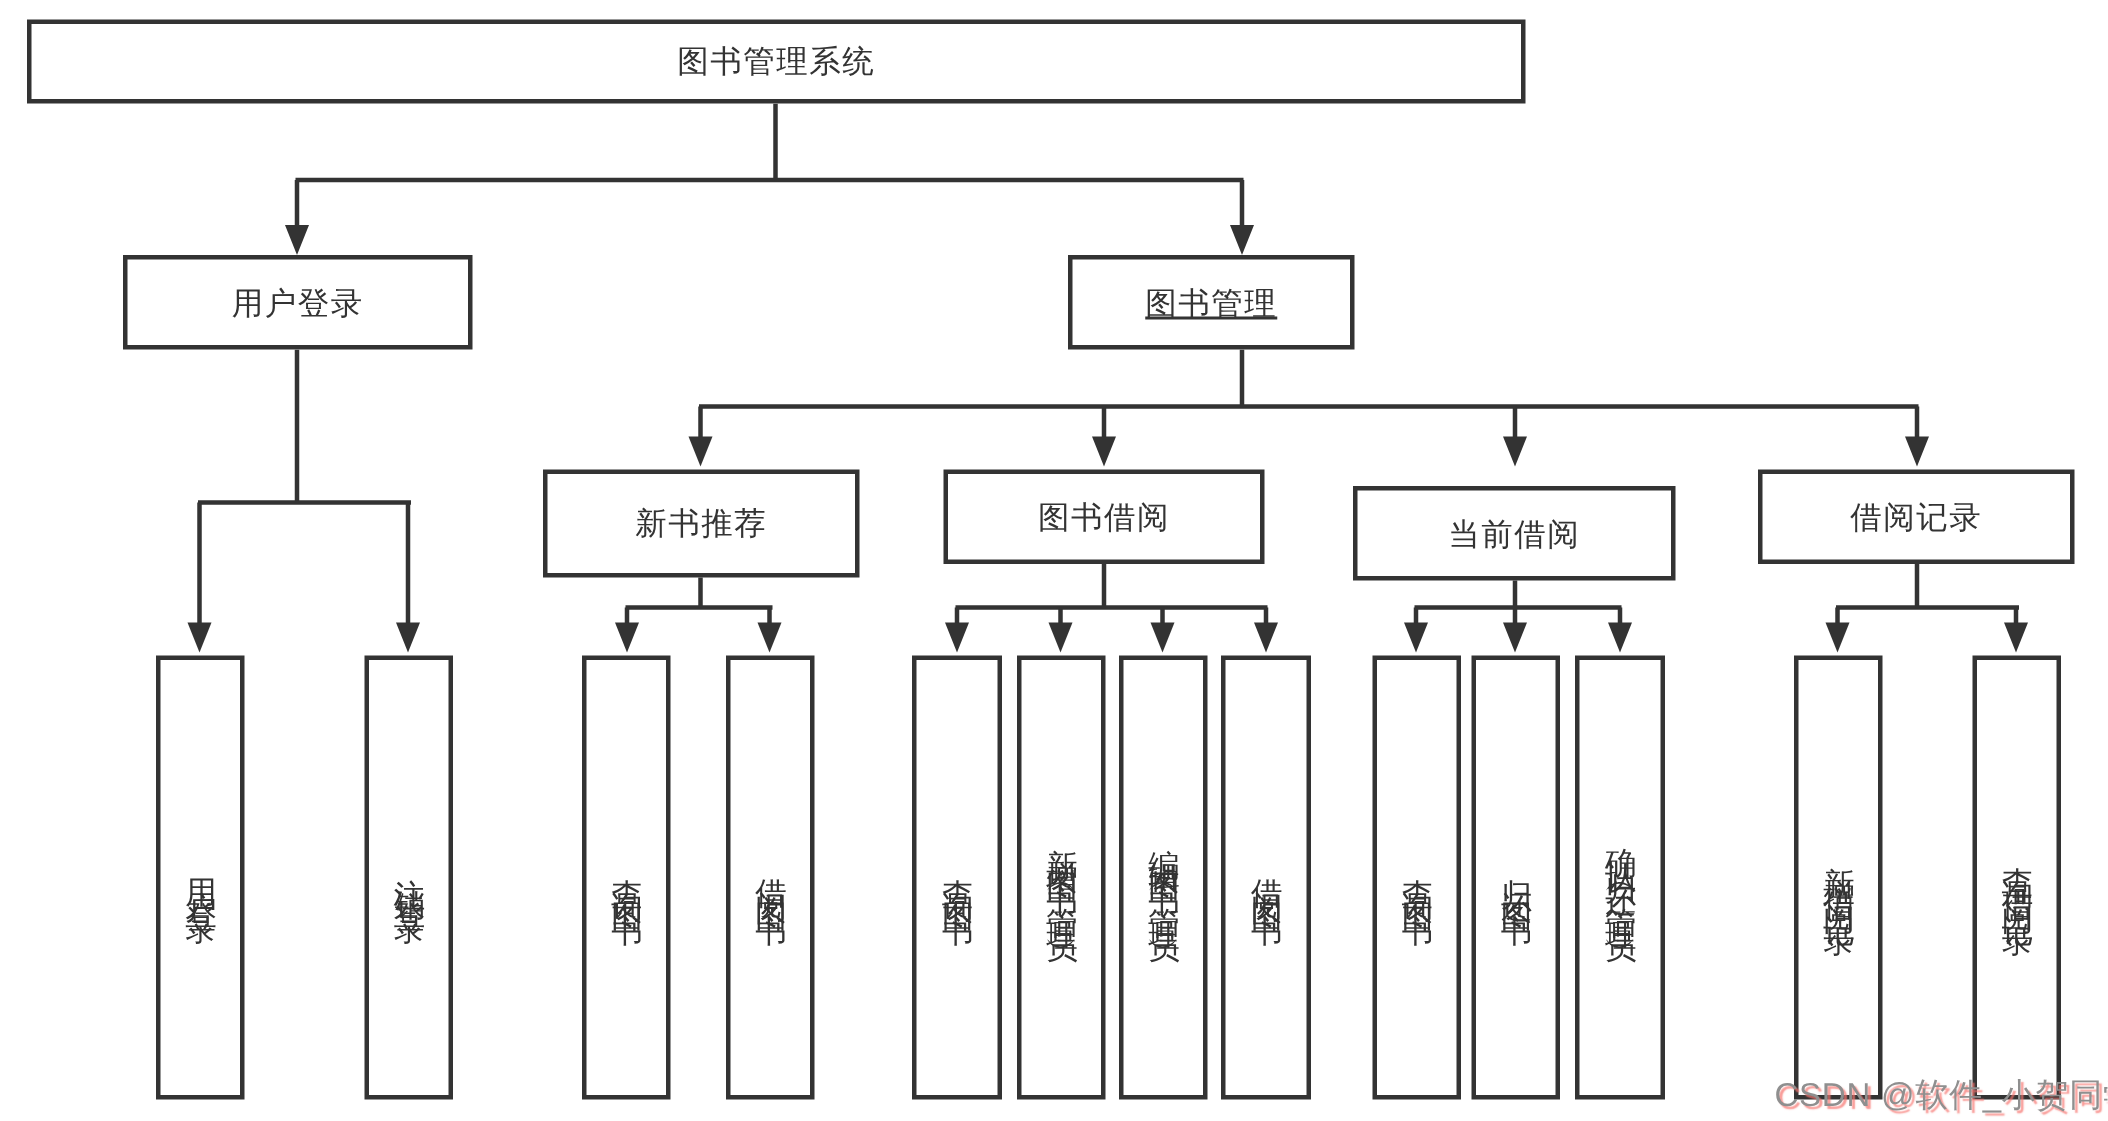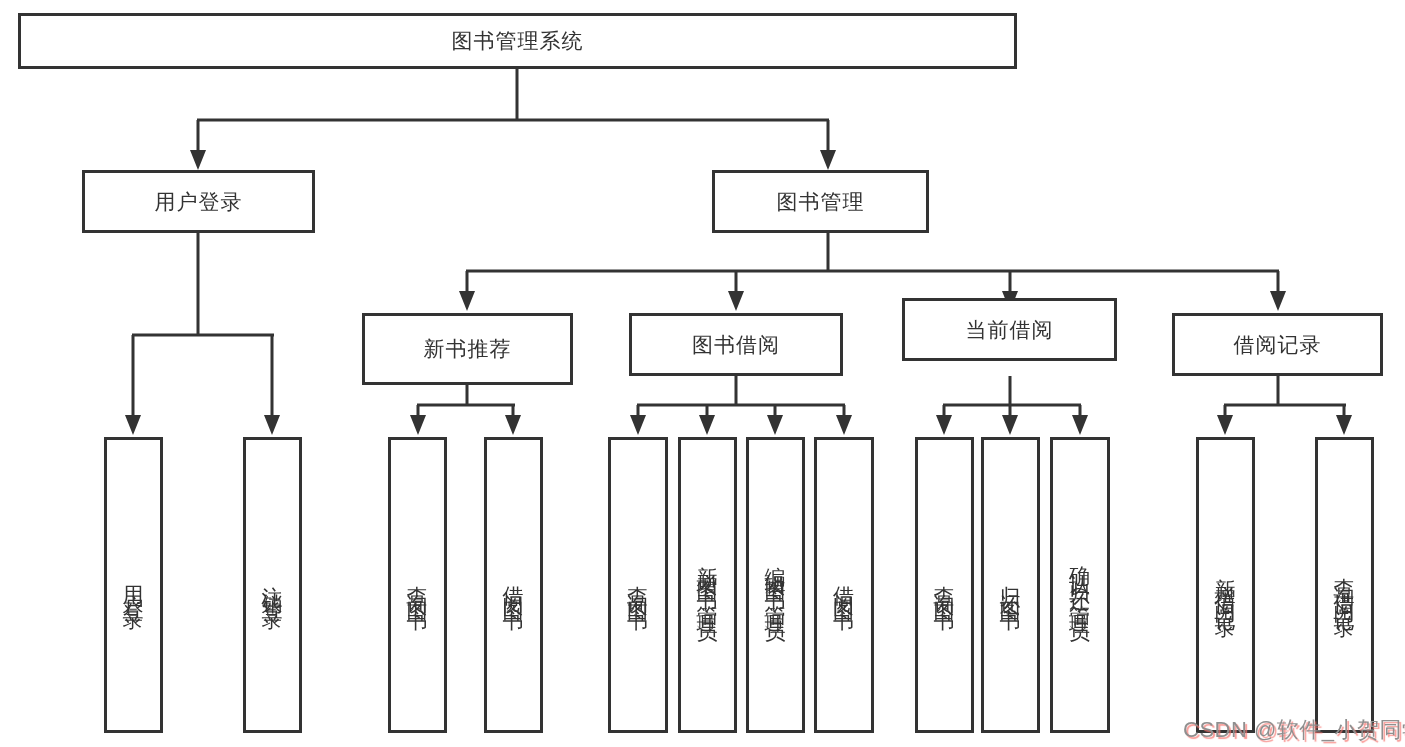--- a/index.html
+++ b/index.html
@@ -110,31 +110,31 @@
     </g>
   </svg>
 
   <div class="hbox" style="left:18px;top:13px;width:999px;height:56px;">
     <span>图书管理系统</span>
   </div>
 
   <div class="hbox" style="left:82px;top:170px;width:233px;height:63px;">
     <span>用户登录</span>
   </div>
-  <div class="hbox" style="left:712px;top:170px;width:217px;height:63px;">
+  <div class="hbox" style="left:712px;top:170px;width:191px;height:63px;text-decoration:underline;">
     <span>图书管理</span>
   </div>
 
   <div class="hbox" style="left:362px;top:313px;width:211px;height:72px;">
     <span>新书推荐</span>
   </div>
   <div class="hbox" style="left:629px;top:313px;width:214px;height:63px;">
     <span>图书借阅</span>
   </div>
-  <div class="hbox" style="left:902px;top:298px;width:215px;height:63px;">
+  <div class="hbox" style="left:902px;top:324px;width:215px;height:63px;">
     <span>当前借阅</span>
   </div>
   <div class="hbox" style="left:1172px;top:313px;width:211px;height:63px;">
     <span>借阅记录</span>
   </div>
 
   <div class="vbox" style="left:104px;top:437px;width:59px;height:296px;">
     <span class="vtext">用户登录</span>
   </div>
   <div class="vbox" style="left:243px;top:437px;width:59px;height:296px;">

